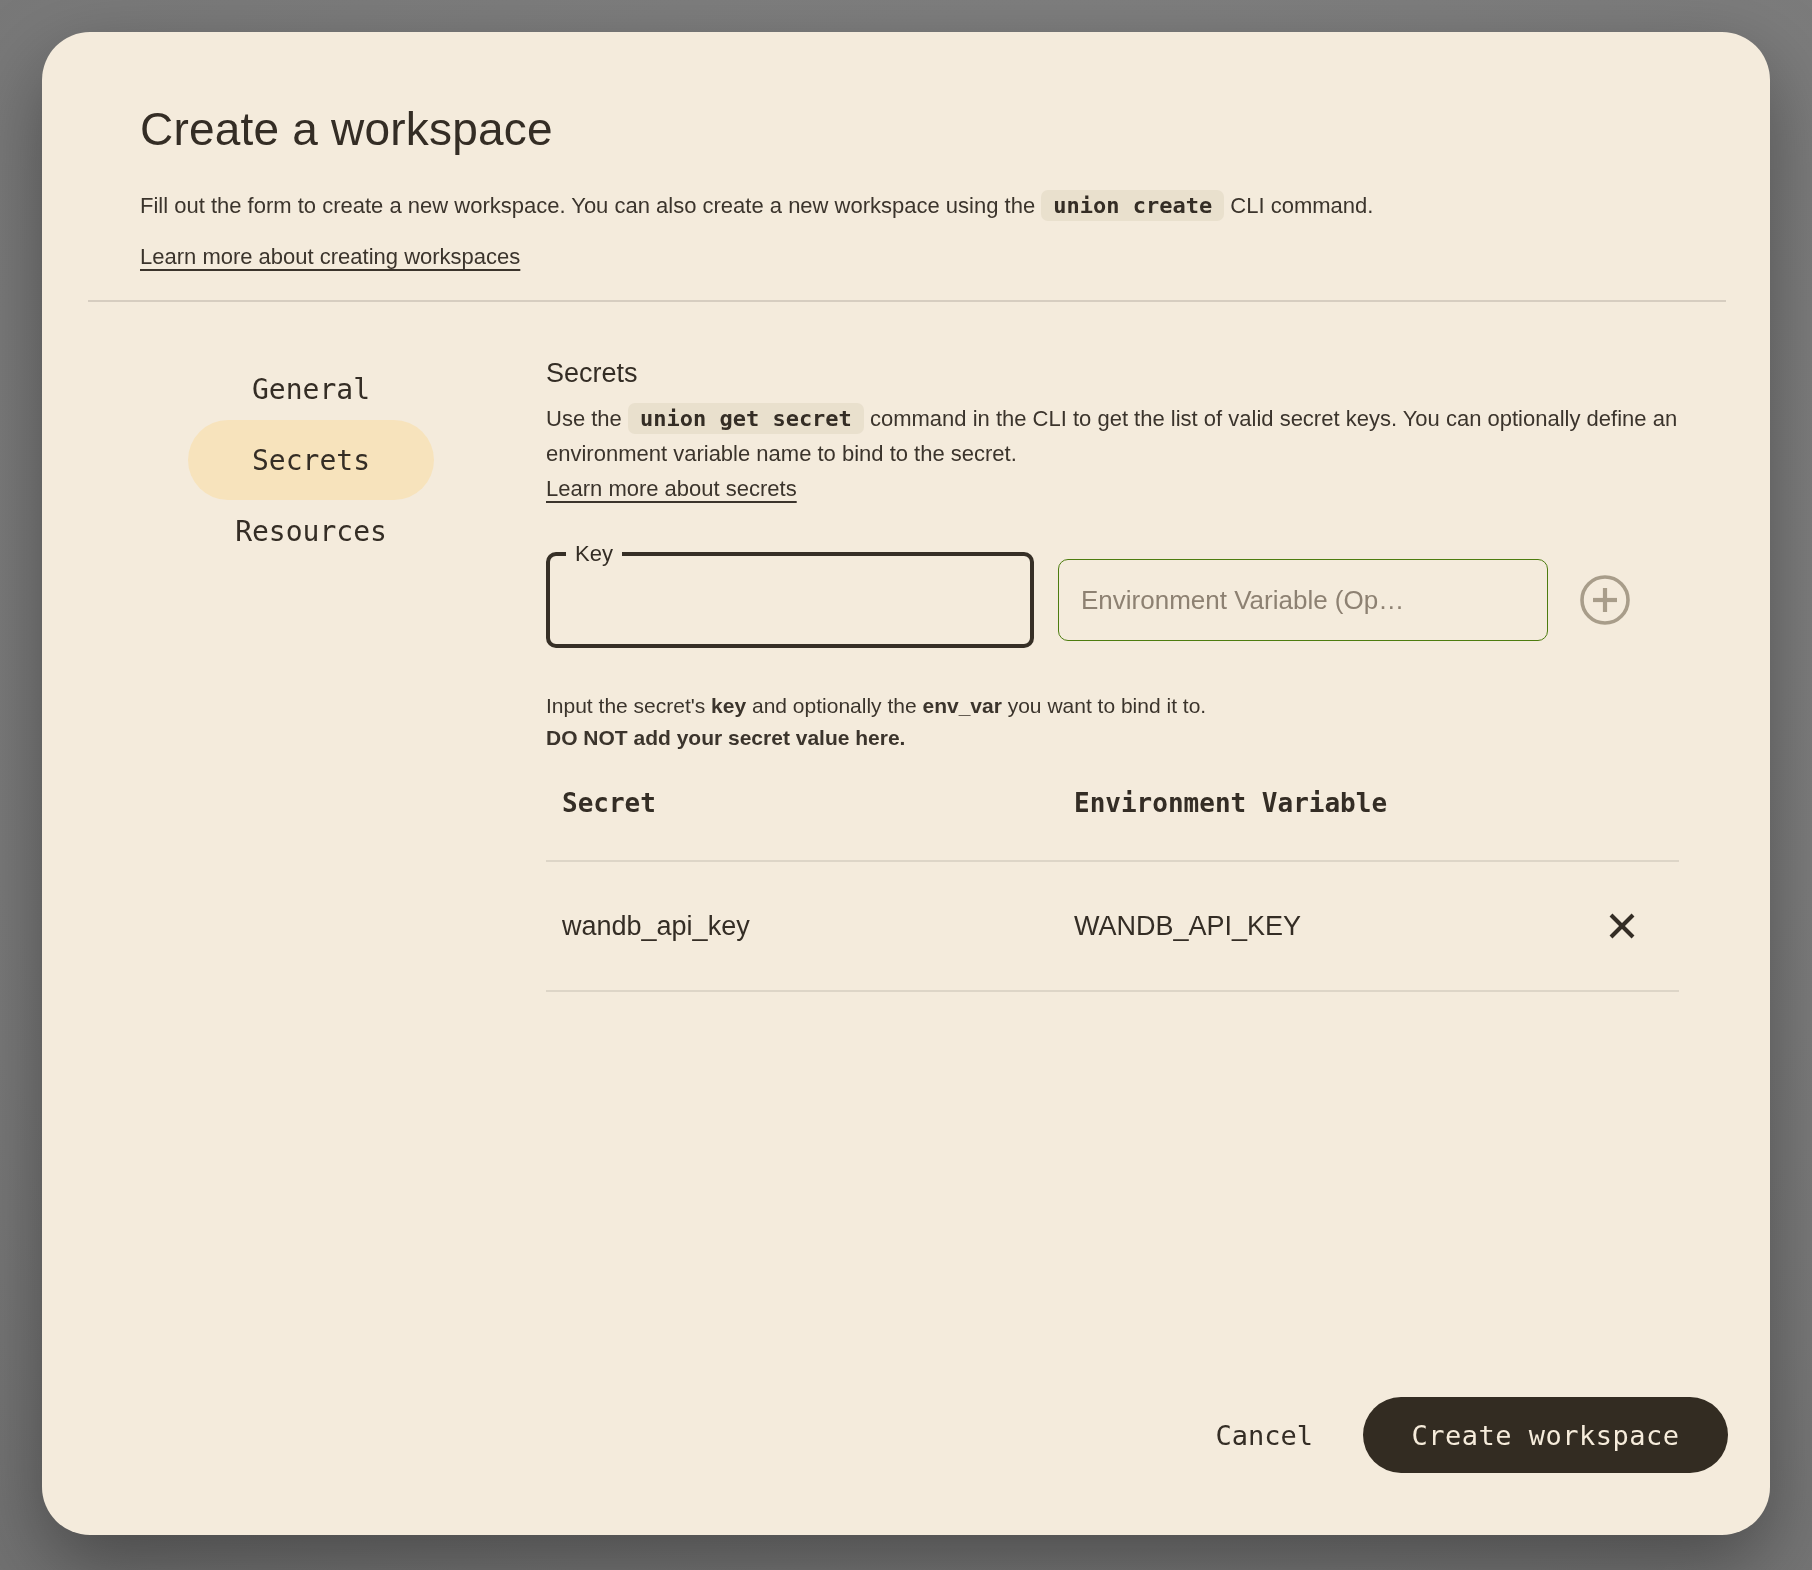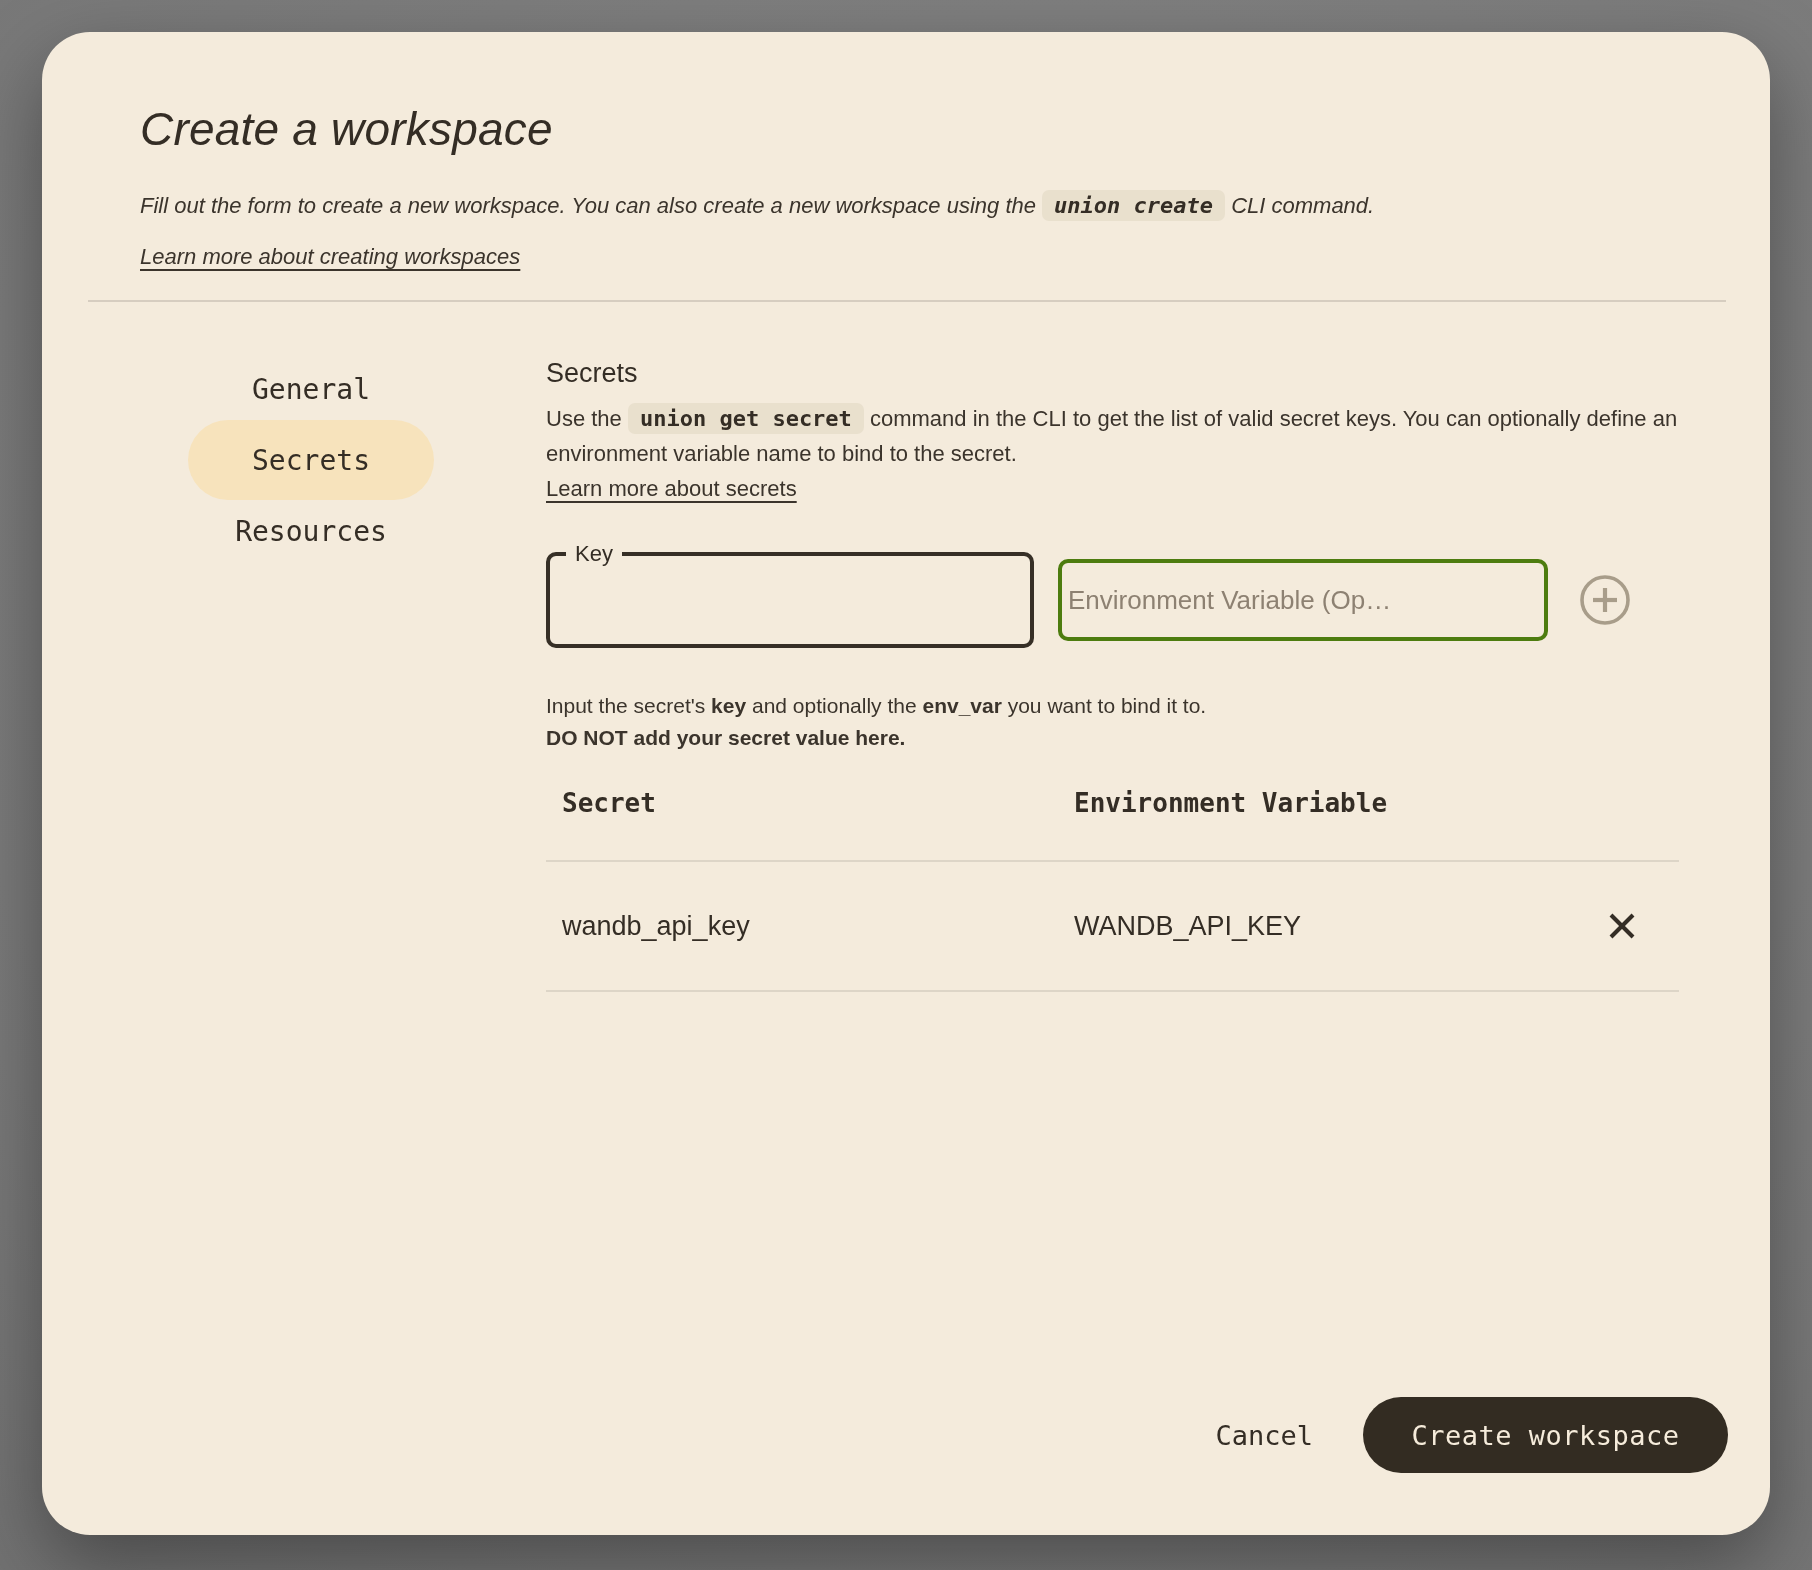--- a/index.html
+++ b/index.html
@@ -17,21 +17,21 @@
   .modal {
     position: absolute;
     left: 42px; top: 32px;
     width: 1728px; height: 1503px;
     background: #f4ebdc;
     border-radius: 48px;
     box-shadow: 0 30px 80px rgba(0,0,0,0.38);
     overflow: hidden;
   }
   
-  .header { padding: 70px 98px 0 98px; font-style: italic; }
+  .header { padding: 70px 98px 0 98px; }
   .title {
     font-size: 46px;
     font-weight: 500;
     letter-spacing: 0.2px;
     color: #342d25;
   }
   .desc {
     margin-top: 32px;
     font-size: 22px;
     line-height: 36px;
@@ -127,26 +127,26 @@
     background: transparent;
     font-size: 26px;
     padding: 0 20px;
     font-family: "Liberation Sans", sans-serif;
     color: #342d25;
   }
   .env-input {
     margin-left: 24px;
     width: 490px;
     height: 82px;
-    border: 4px solid #4d7c0f;
+    border: 1px solid #4d7c0f;
     border-radius: 10px;
     background: transparent;
     outline: none;
     font-size: 26px;
-    padding: 0 6px;
+    padding: 0 22px;
     font-family: "Liberation Sans", sans-serif;
     color: #342d25;
     flex: 0 0 auto;
   }
   .env-input::placeholder { color: #8d8172; opacity: 1; }
   .add-btn {
     margin-left: 30px;
     width: 54px; height: 54px;
     background: transparent;
     border: none;

